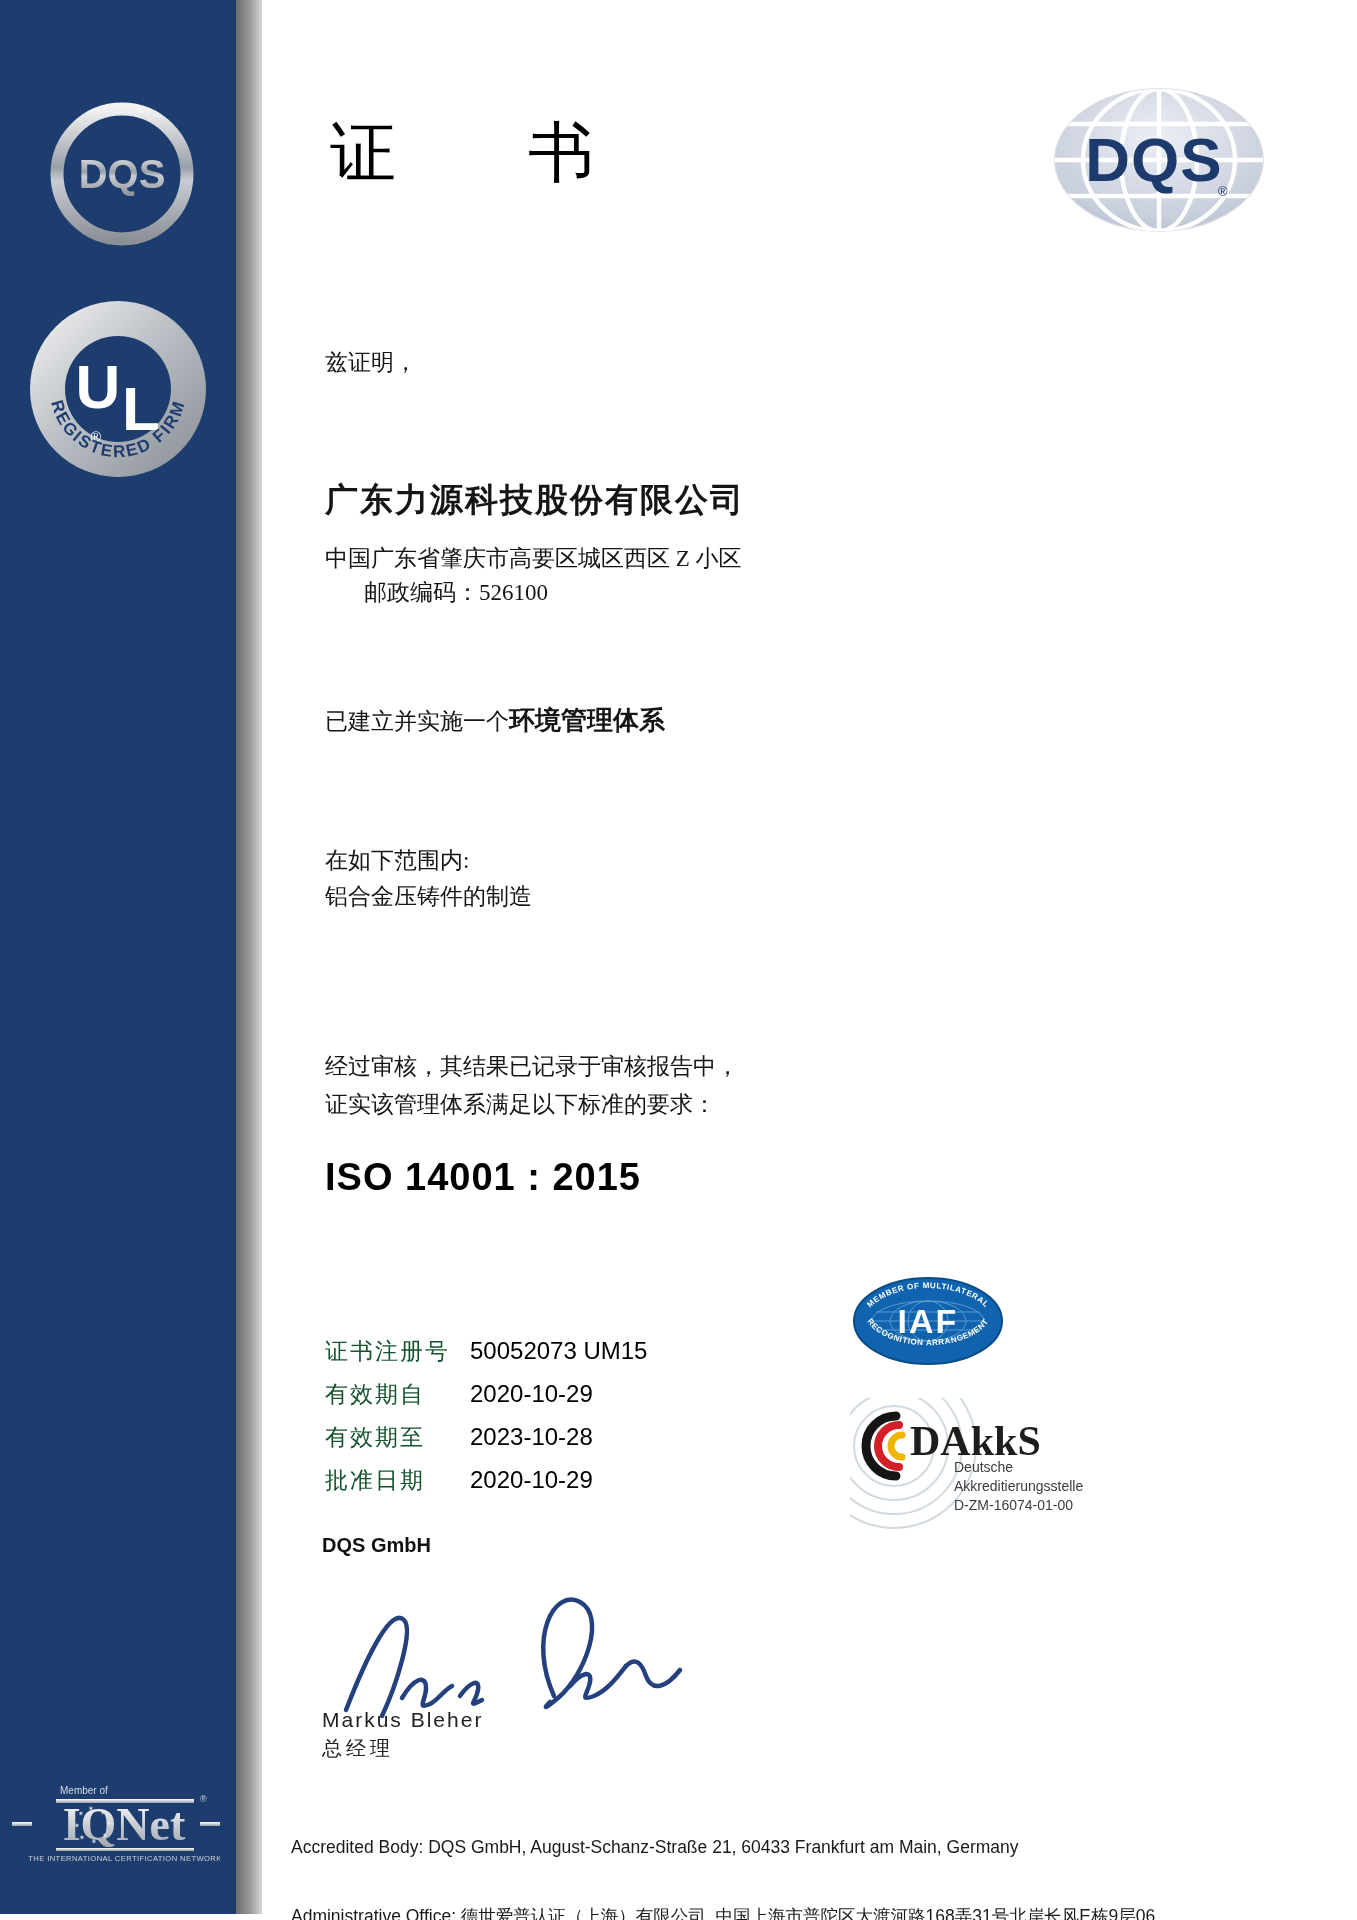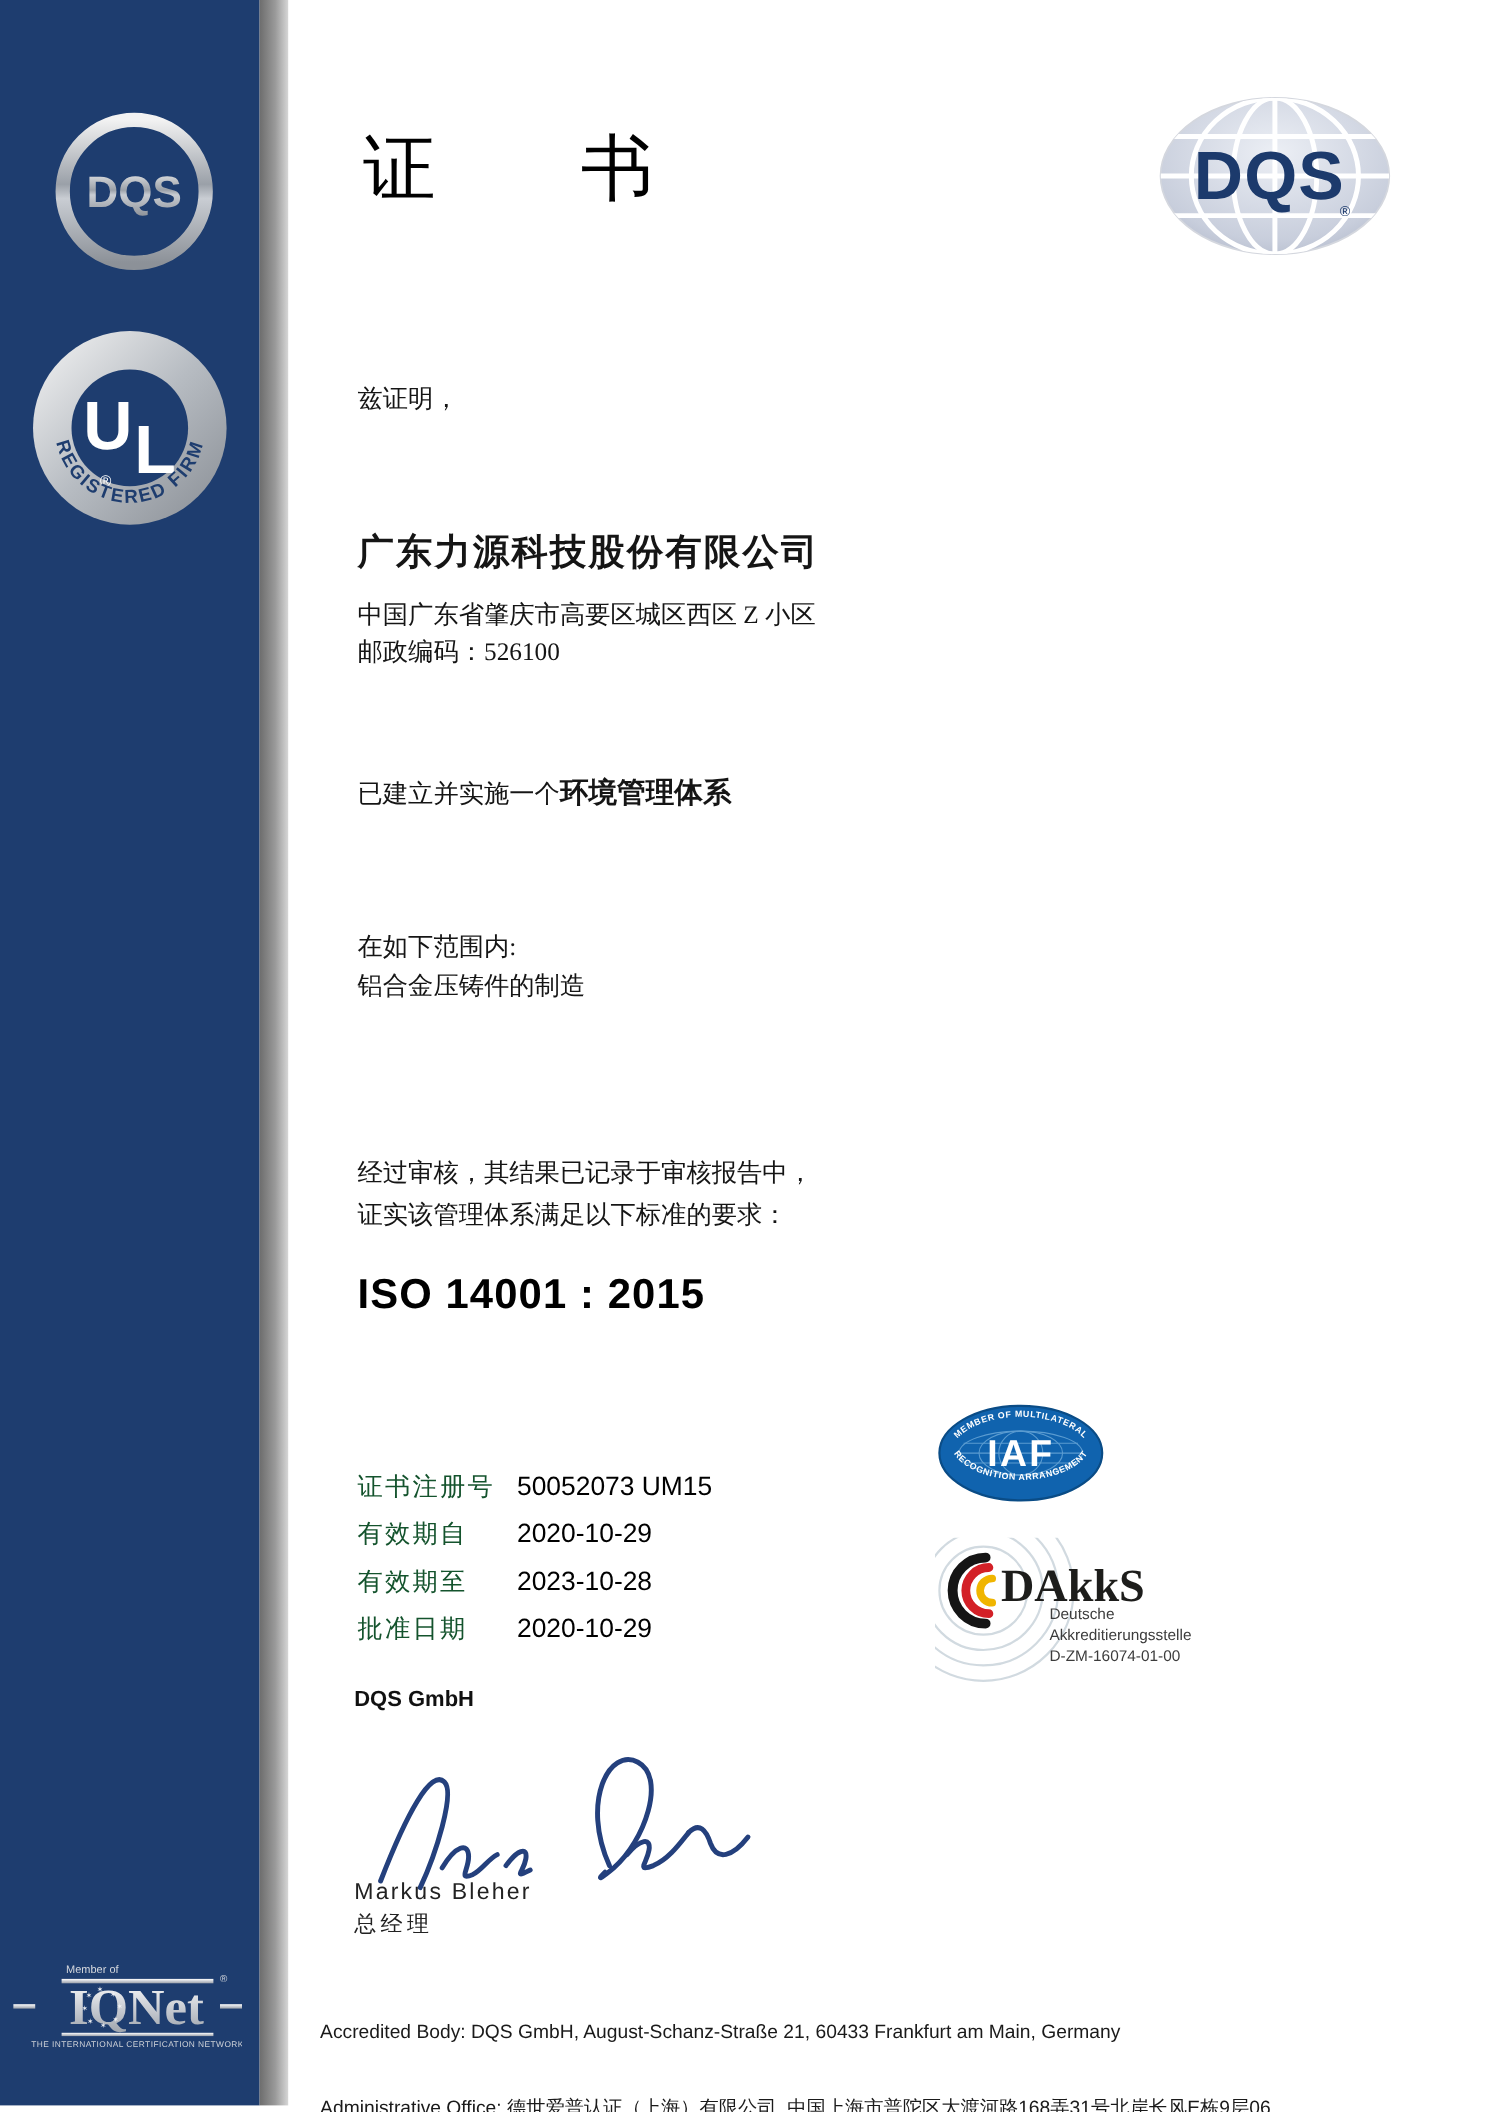--- a/index.html
+++ b/index.html
@@ -11,23 +11,23 @@
   .band{position:absolute;left:0;top:0;width:236px;height:1914px;background:#1e3d6f;}
   .gray-strip{position:absolute;left:236px;top:0;width:26px;height:1914px;
     background:linear-gradient(to right,#6d6d6d 0%,#9a9a9a 55%,#d6d6d6 100%);}
   .logo-abs{position:absolute;}
   
   .title{position:absolute;left:330px;top:108px;display:flex;gap:132px;
     font-size:66px;color:#000;font-family:"Liberation Serif",serif;}
   
   .tx{position:absolute;left:325px;font-size:23px;line-height:38px;color:#151515;}
   .certify{top:344px;}
-  .company-name{top:484px;font-size:33px;font-weight:bold;font-family:Liberation Serif, serif;letter-spacing:2px;}
+  .company-name{top:484px;font-size:33px;font-weight:bold;font-family:Liberation Mono, monospace;letter-spacing:2px;}
   .addr{top:540px;}
-  .postal{top:574px;}
+  .postal{top:574px;margin-left:39px;}
   .statement{top:702px;}
   .statement .sys{font-weight:bold;font-size:26px;}
   .scope-intro{top:842px;}
   .scope-text{top:878px;}
   .audit1{top:1048px;}
   .audit2{top:1086px;}
   .standard{position:absolute;left:325px;top:1156px;font-size:38px;font-weight:bold;
     font-family:"Liberation Sans",sans-serif;letter-spacing:1px;color:#000;}
   
   .details{position:absolute;left:325px;top:1312px;}

